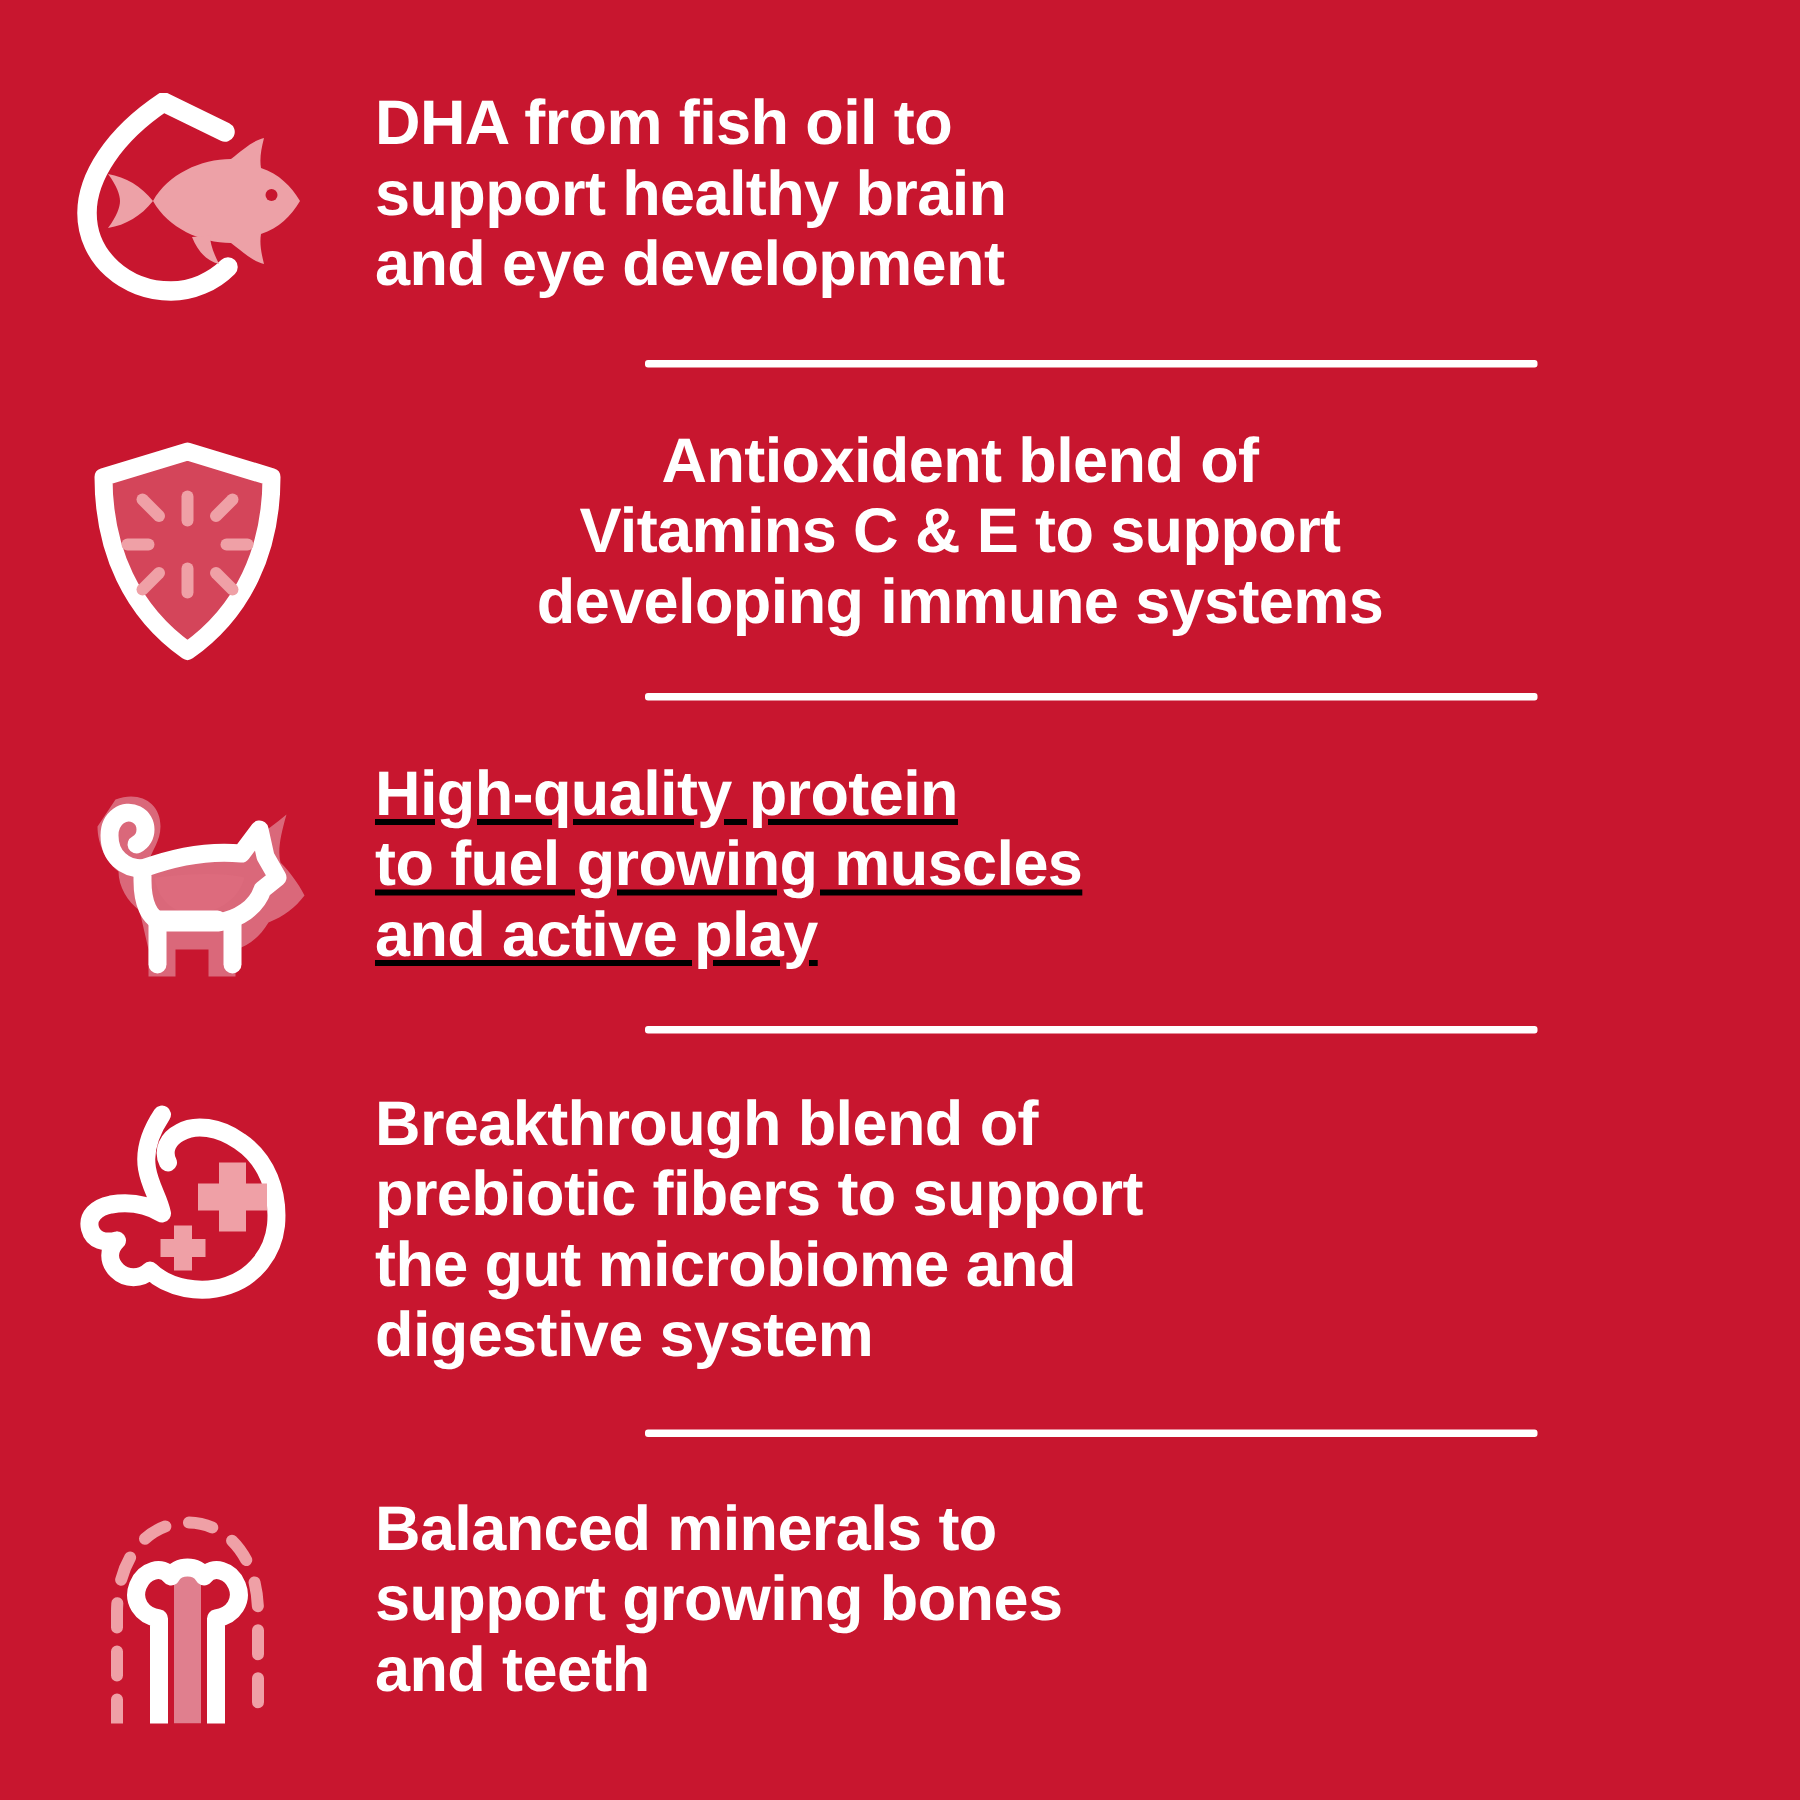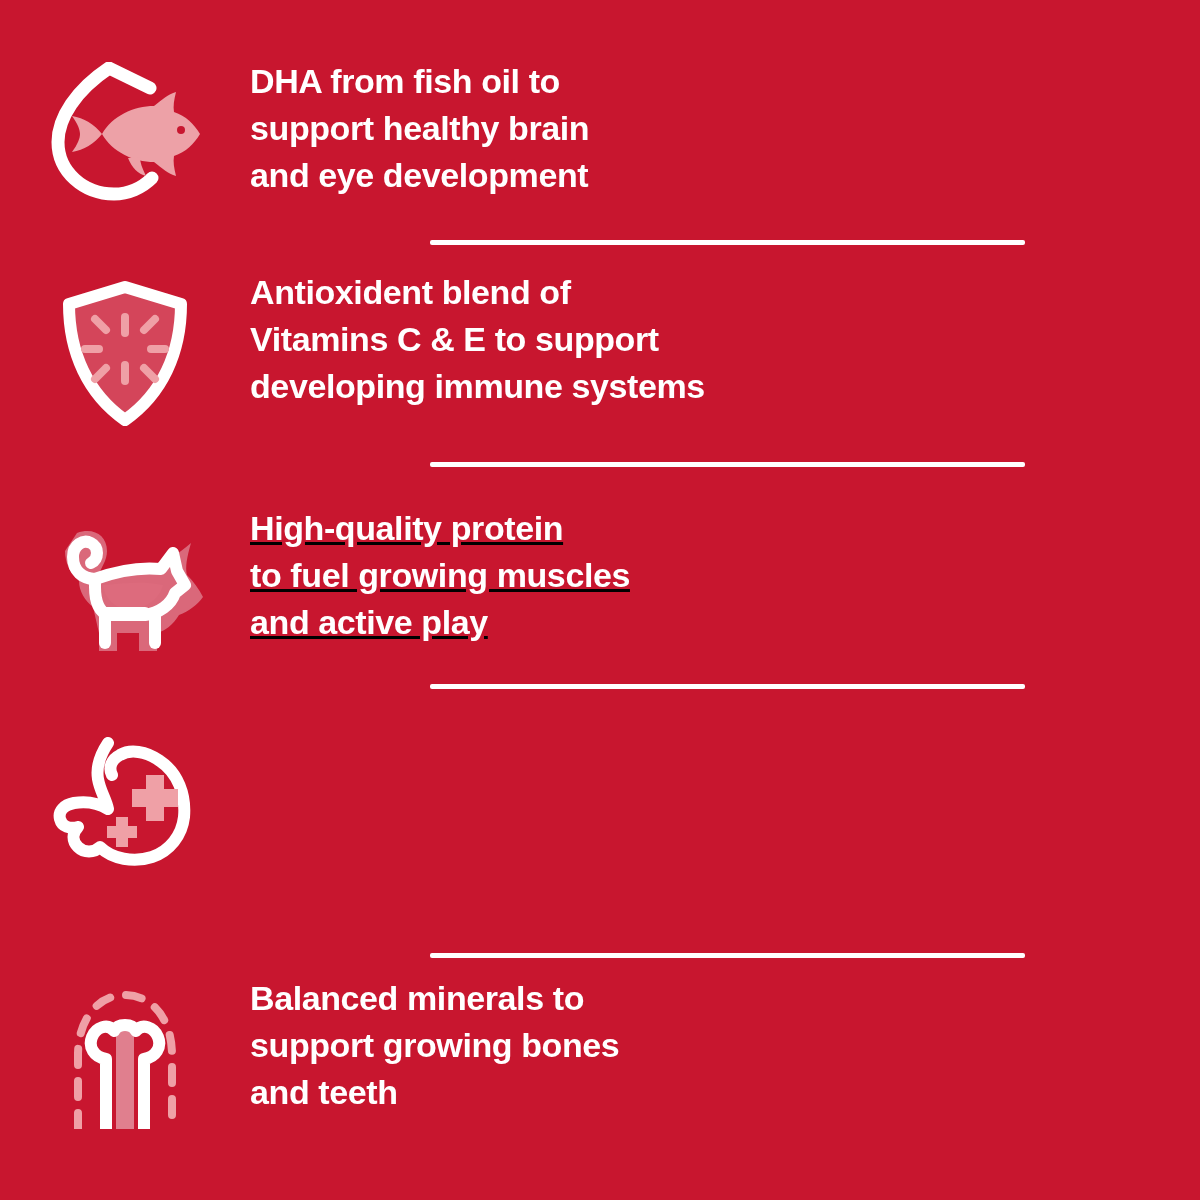--- a/index.html
+++ b/index.html
@@ -41,40 +41,40 @@
     display: block;
   }
   .text-cell {
     flex: 1 1 auto;
     padding-right: 170px;
     box-sizing: border-box;
   }
   .benefit-text {
     color: #ffffff;
     font-weight: bold;
-    font-size: 34px;
+    font-size: 42px;
     line-height: 47px;
     letter-spacing: -0.4px;
     white-space: pre-line;
     margin: 0;
   }
   .divider {
     position: absolute;
     left: 430px;
     width: 595px;
     height: 5px;
     background: #ffffff;
     border-radius: 2px;
   }
   
   #row-0 { top: 58px; }
-  #row-1 { top: 269px; }
+  #row-1 { top: 283px; text-align: center; }
   #row-2 { top: 505px; text-decoration: underline; }
   #row-3 { top: 725px; }
-  #row-4 { top: 975px; }
+  #row-4 { top: 995px; }
   #divider-0 { top: 240px; }
   #divider-1 { top: 462px; }
   #divider-2 { top: 684px; }
   #divider-3 { top: 953px; }
 </style>
 </head>
 <body>
 
 <div id="panel">
 
@@ -211,20 +211,26 @@
           <g fill="#efa0a6">
             <path d="M96 46 L114 46 L114 60 L128 60 L128 78 L114 78 L114 92
                      L96 92 L96 78 L82 78 L82 60 L96 60 Z"></path>
 
             <path d="M66 88 L78 88 L78 97 L87 97 L87 109 L78 109 L78 118
                      L66 118 L66 109 L57 109 L57 97 L66 97 Z"></path>
           </g>
         </svg>
       </span>
     </div>
+    <div class="text-cell">
+      <p class="benefit-text">Breakthrough blend of
+prebiotic fibers to support
+the gut microbiome and
+digestive system</p>
+    </div>
   </div>
 
   <div class="divider" id="divider-3"></div>
 
   <div class="benefit-row" id="row-4">
     <div class="icon-cell">
       <span>
         <svg width="130" height="150" viewBox="0 0 130 150" aria-hidden="true">
 
           <path d="M18 150 L18 76 C18 40 38 16 65 16 C92 16 112 40 112 76 L112 150" fill="none" stroke="#efa0a6" stroke-width="8" stroke-linecap="round" stroke-dasharray="16 16"></path>

